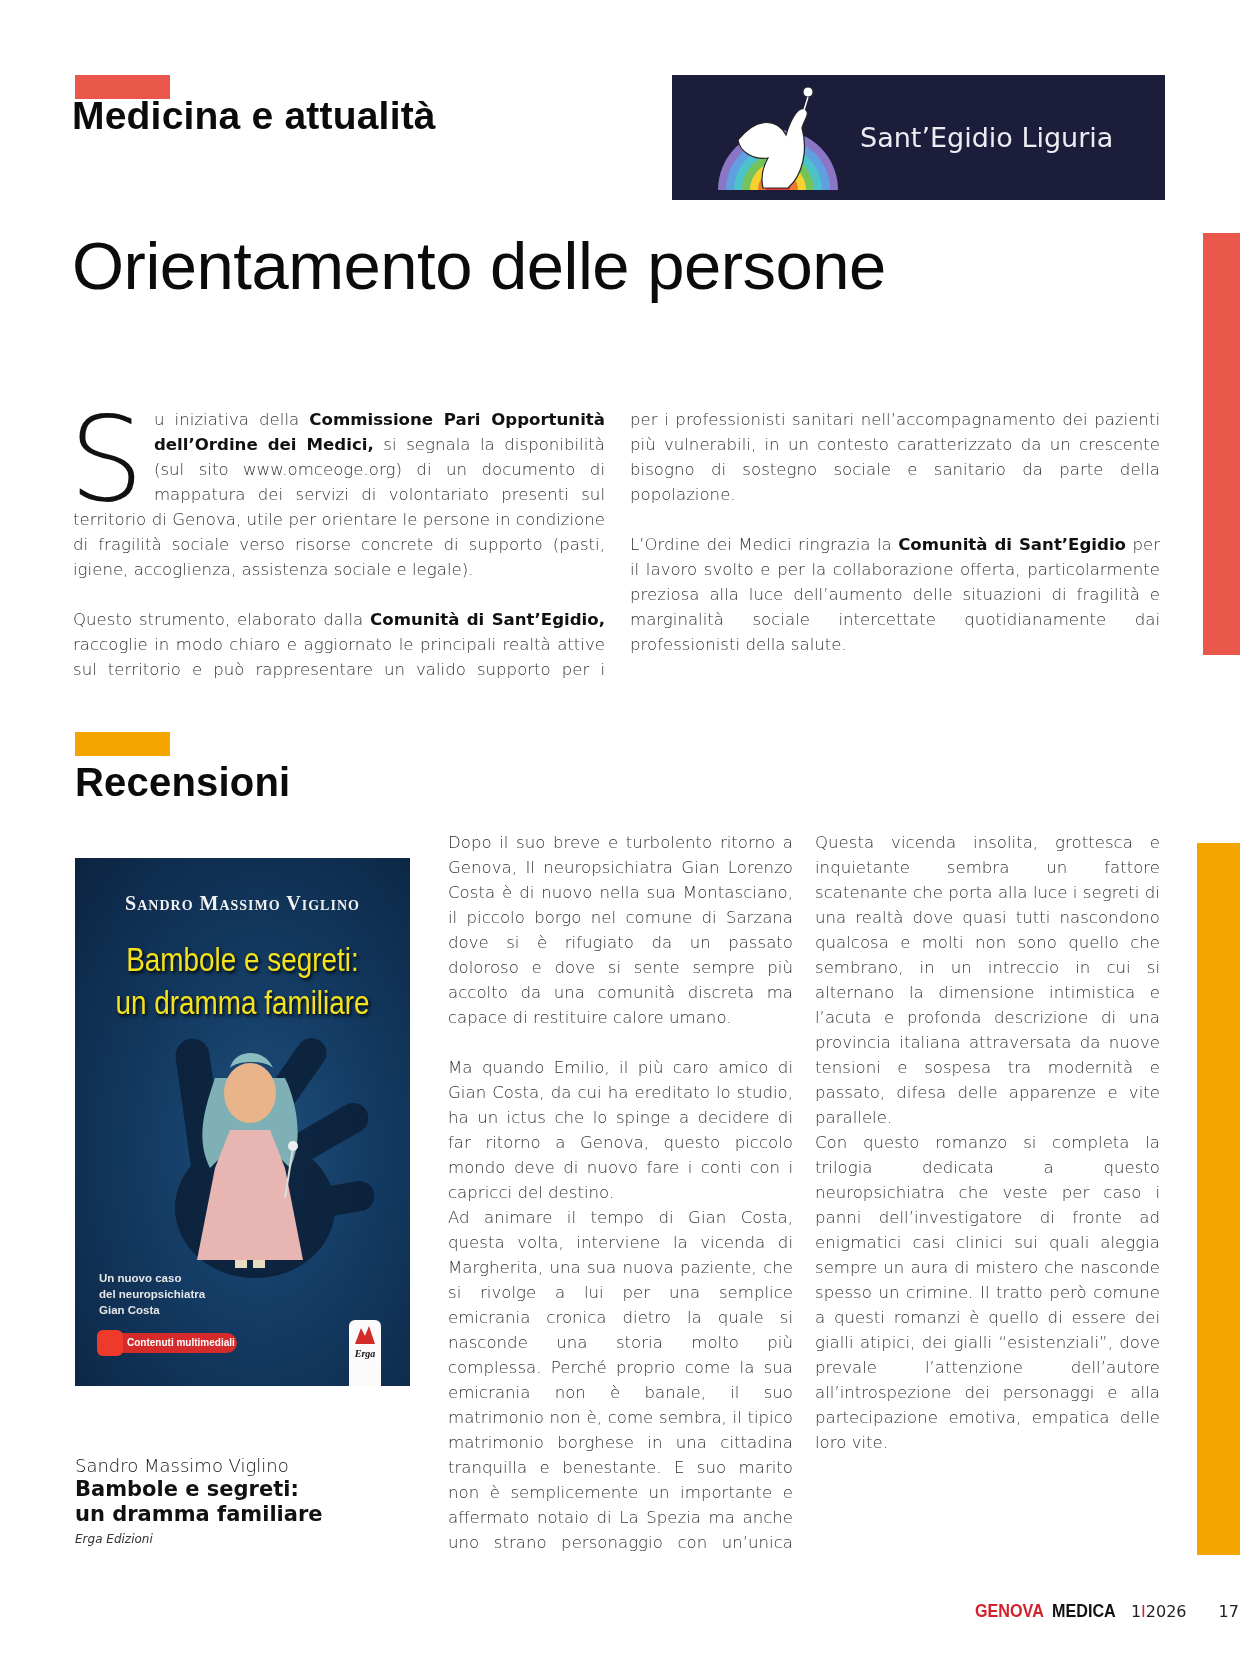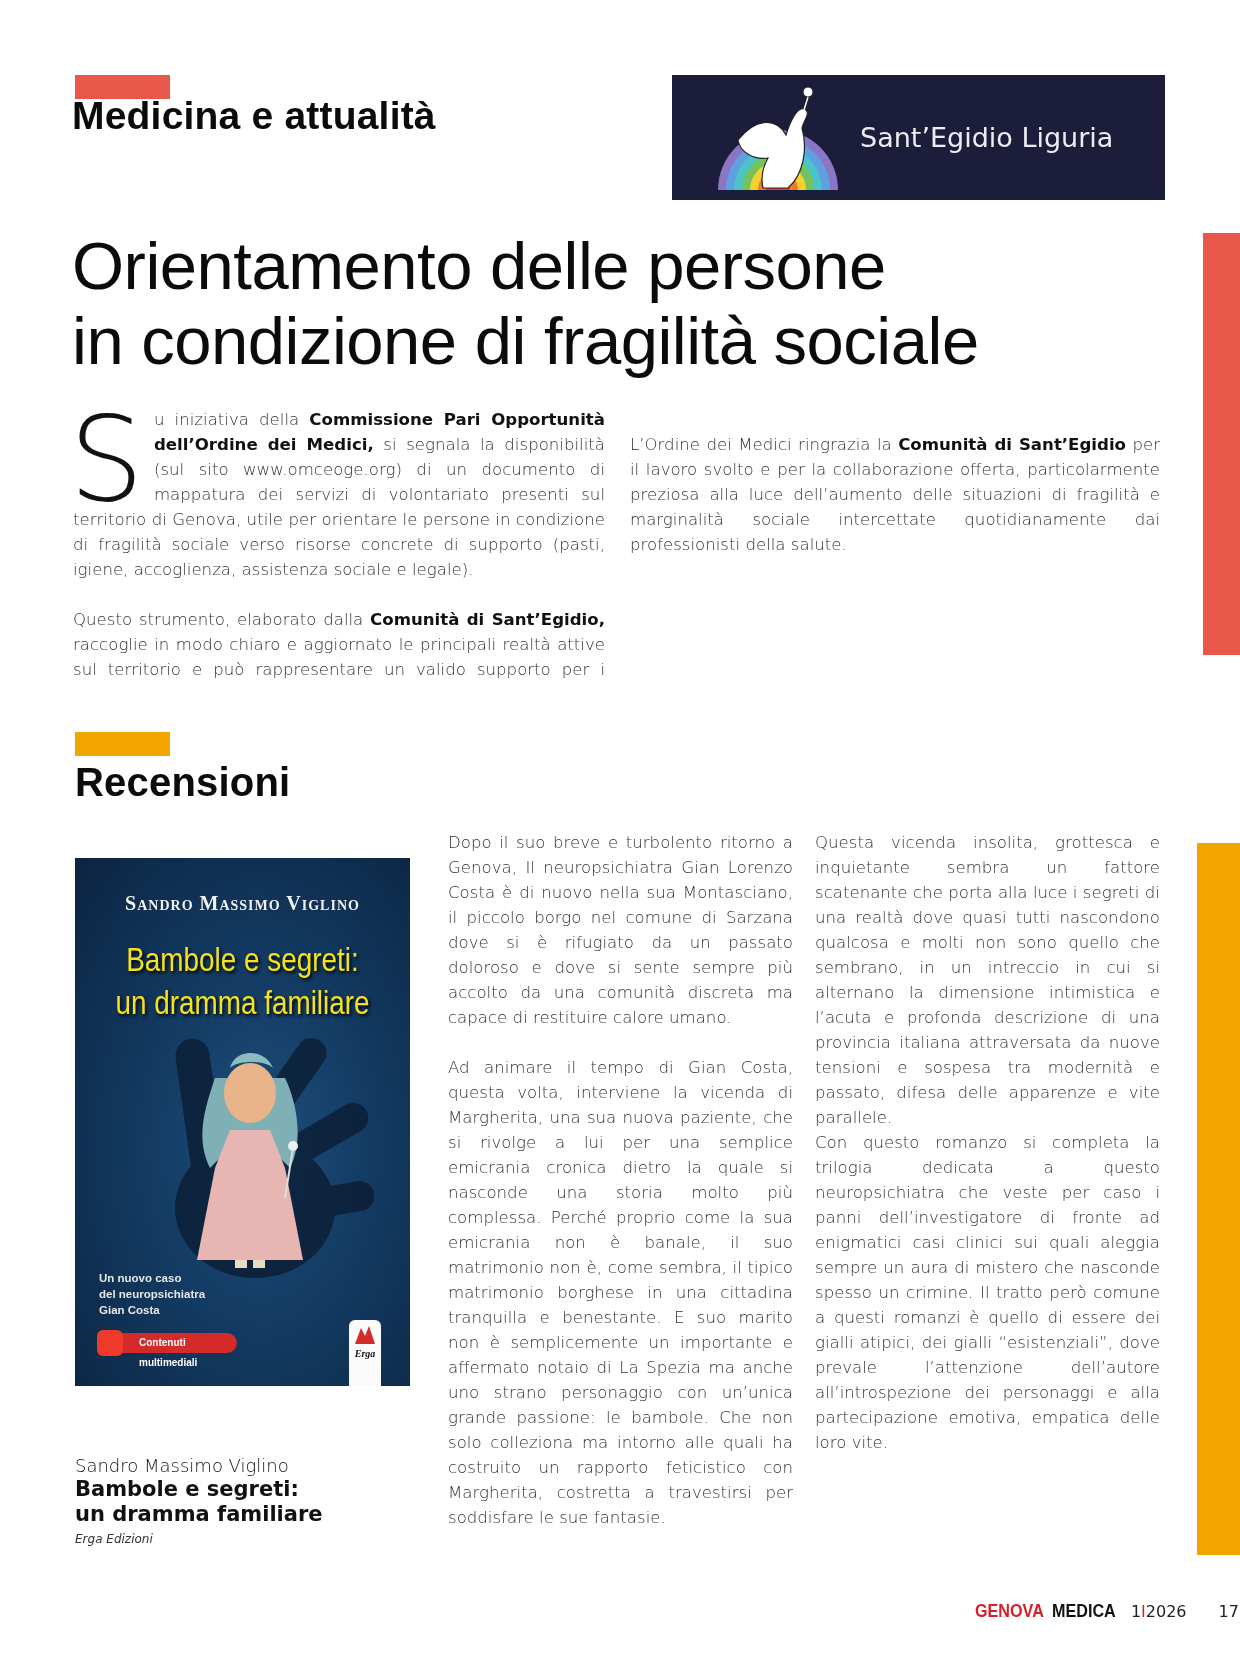--- a/index.html
+++ b/index.html
@@ -74,21 +74,21 @@
   .cover .doll { position: absolute; left: 100px; top: 180px; width: 150px; height: 230px; }
   .cover .subtitle {
     position: absolute; left: 24px; top: 412px; color: #e6e6e6;
     font-family: "Liberation Sans", sans-serif; font-weight: 700;
     font-size: 11.5px; line-height: 16px;
   }
   .cover .pill {
     position: absolute; left: 22px; top: 475px; height: 20px; width: 140px;
     background: #d42a2a; border-radius: 10px; color: #fff;
     font-family: "Liberation Sans", sans-serif; font-size: 10px; font-weight: 700;
-    line-height: 20px; padding-left: 42px; box-sizing: border-box;
+    line-height: 20px; padding-left: 30px; box-sizing: border-box;
   }
   .cover .pill-icon {
     position: absolute; left: 0; top: -3px; width: 26px; height: 26px;
     background: #ee3a2a; border-radius: 6px;
   }
   .cover .publisher-badge {
     position: absolute; left: 274px; top: 462px; width: 32px; height: 73px;
     background: #fbfbfb; border-radius: 6px 6px 0 0; text-align: center;
   }
   .cover .publisher-badge .pname {
@@ -130,33 +130,38 @@
     <path d="M58 110 A12 12 0 0 1 82 110 Z" fill="#e13b3b"></path>
     <path d="M30 60 C50 35 70 40 78 55 C84 35 92 25 98 30 C102 34 96 40 94 48 C100 70 95 95 80 108 L55 108 C52 95 56 85 60 78 C45 80 32 72 30 60 Z" fill="#ffffff" stroke="#222" stroke-width="1.2"></path>
     <circle cx="100" cy="12" r="5" fill="#fff" stroke="#222" stroke-width="1"></circle>
     <line x1="100" y1="17" x2="96" y2="30" stroke="#fff" stroke-width="1.5"></line>
   </svg>
   <span class="logo-text">Sant’Egidio Liguria</span>
 </div>
 
 <div class="abs headline">
   <div>Orientamento delle persone</div>
-  <div>in condizione di fragilità sociale</div>
 </div>
 
 <div class="abs body-text" style="left:73px;top:407px;width:532px;">
   <p>
     <span class="dropcap">S</span><span>u iniziativa della </span><b>Commissione Pari Opportunità dell’Ordine dei Medici,</b><span> si segnala la disponibilità (sul sito www.omceoge.org) di un documento di mappatura dei servizi di volontariato presenti sul territorio di Genova, utile per orientare le persone in condizione di fragilità sociale verso risorse concrete di supporto (pasti, igiene, accoglienza, assistenza sociale e legale).</span>
   </p>
   <p style="height:75px;overflow:hidden;">
     <span>Questo strumento, elaborato dalla </span><b>Comunità di Sant’Egidio,</b><span> raccoglie in modo chiaro e aggiornato le principali realtà attive sul territorio e può rappresentare un valido supporto per i professionisti sanitari nell’accompagnamento dei pazienti più vulnerabili, in un contesto caratterizzato da un crescente bisogno di sostegno sociale e sanitario da parte della popolazione.</span>
   </p>
 </div>
 
 <div class="abs body-text" style="left:630px;top:407px;width:530px;">
+  <div style="height:100px;overflow:hidden;position:relative;">
+
+    <div style="position:absolute;top:0;left:0;width:530px;">
+      per i professionisti sanitari nell’accompagnamento dei pazienti più vulnerabili, in un contesto caratterizzato da un crescente bisogno di sostegno sociale e sanitario da parte della popolazione.
+    </div>
+  </div>
   <p style="margin-top:25px;">
     <span>L’Ordine dei Medici ringrazia la </span><b>Comunità di Sant’Egidio</b><span> per il lavoro svolto e per la collaborazione offerta, particolarmente preziosa alla luce dell’aumento delle situazioni di fragilità e marginalità sociale intercettate quotidianamente dai professionisti della salute.</span>
   </p>
 </div>
 
 <div class="abs bar-orange" style="left:75px;top:732px;width:95px;height:24px;"></div>
 <div class="abs section-label" style="left:75px;top:760px;font-size:40px;">Recensioni</div>
 
 <div class="abs cover">
   <div class="author">Sandro Massimo Viglino</div>
@@ -204,20 +209,21 @@
   <div class="cap-author">Sandro Massimo Viglino</div>
   <div class="cap-title">
     <div>Bambole e segreti:</div>
     <div>un dramma familiare</div>
   </div>
   <div class="cap-pub">Erga Edizioni</div>
 </div>
 
 <div class="abs body-text" style="left:448px;top:830px;width:345px;height:730px;overflow:hidden;">
   <p>Dopo il suo breve e turbolento ritorno a Genova, Il neuropsichiatra Gian Lorenzo Costa è di nuovo nella sua Montasciano, il piccolo borgo nel comune di Sarzana dove si è rifugiato da un passato doloroso e dove si sente sempre più accolto da una comunità discreta ma capace di restituire calore umano.</p>
+  <p class="tight">Ma quando Emilio, il più caro amico di Gian Costa, da cui ha ereditato lo studio, ha un ictus che lo spinge a decidere di far ritorno a Genova, questo piccolo mondo deve di nuovo fare i conti con i capricci del destino.</p>
   <p class="tight">Ad animare il tempo di Gian Costa, questa volta, interviene la vicenda di Margherita, una sua nuova paziente, che si rivolge a lui per una semplice emicrania cronica dietro la quale si nasconde una storia molto più complessa. Perché proprio come la sua emicrania non è banale, il suo matrimonio non è, come sembra, il tipico matrimonio borghese in una cittadina tranquilla e benestante. E suo marito non è semplicemente un importante e affermato notaio di La Spezia ma anche uno strano personaggio con un’unica grande passione: le bambole. Che non solo colleziona ma intorno alle quali ha costruito un rapporto feticistico con Margherita, costretta a travestirsi per soddisfare le sue fantasie.</p>
 </div>
 
 <div class="abs body-text" style="left:815px;top:830px;width:345px;">
   <p class="tight">Questa vicenda insolita, grottesca e inquietante sembra un fattore scatenante che porta alla luce i segreti di una realtà dove quasi tutti nascondono qualcosa e molti non sono quello che sembrano, in un intreccio in cui si alternano la dimensione intimistica e l’acuta e profonda descrizione di una provincia italiana attraversata da nuove tensioni e sospesa tra modernità e passato, difesa delle apparenze e vite parallele.</p>
   <p class="tight">Con questo romanzo si completa la trilogia dedicata a questo neuropsichiatra che veste per caso i panni dell’investigatore di fronte ad enigmatici casi clinici sui quali aleggia sempre un aura di mistero che nasconde spesso un crimine. Il tratto però comune a questi romanzi è quello di essere dei gialli atipici, dei gialli “esistenziali”, dove prevale l’attenzione dell’autore all’introspezione dei personaggi e alla partecipazione emotiva, empatica delle loro vite.</p>
 </div>
 
 <div class="abs bar-red" style="left:1203px;top:233px;width:37px;height:422px;"></div>
 <div class="abs bar-orange" style="left:1197px;top:843px;width:43px;height:712px;"></div>

